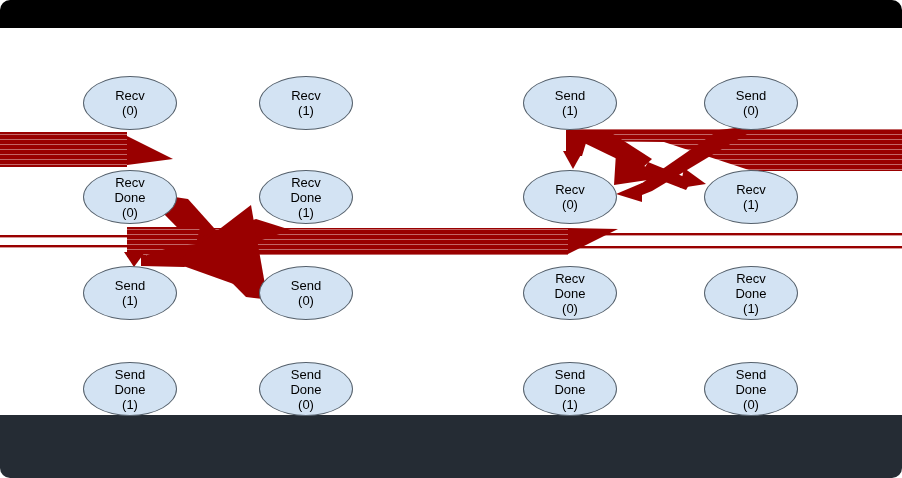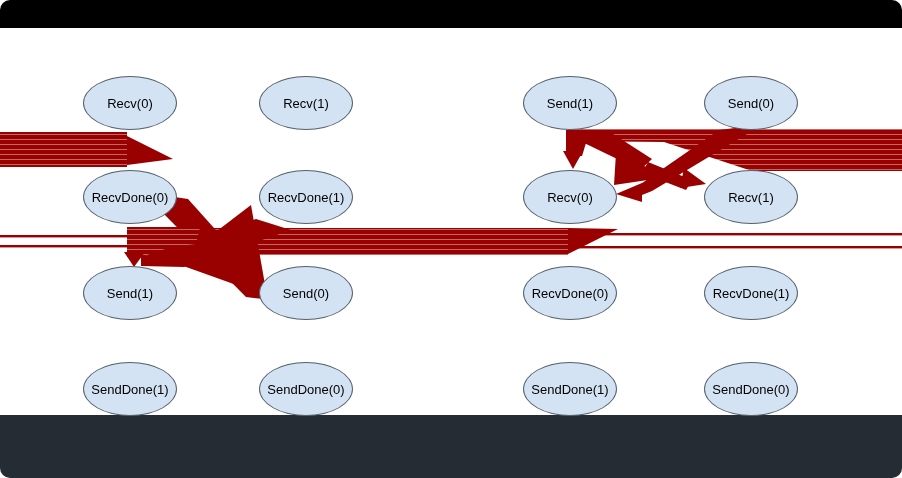--- a/index.html
+++ b/index.html
@@ -21,21 +21,21 @@
     position:absolute;left:0;top:0;width:902px;height:28px;
     background:var(--top-bar);border-radius:10px 10px 0 0;
   }
   .bottom-bar{
     position:absolute;left:0;top:415px;width:902px;height:63px;
     background:var(--bottom-bar);border-radius:0 0 10px 10px;
   }
   .edges{position:absolute;left:0;top:0;width:902px;height:478px;pointer-events:none;}
   .edgefill{fill:var(--edge-red);}
   .node{
-    position:absolute;display:flex;flex-direction:row;align-items:center;justify-content:center;
+    position:absolute;display:flex;flex-direction:column;align-items:center;justify-content:center;
     background:var(--node-fill);border:1px solid var(--node-border);border-radius:50%;
     color:var(--node-text);font-size:13px;line-height:15px;text-align:center;
     box-sizing:border-box;
   }
   .node span{display:block;}
 </style>
 </head>
 <body>
 
 <div class="canvas">

